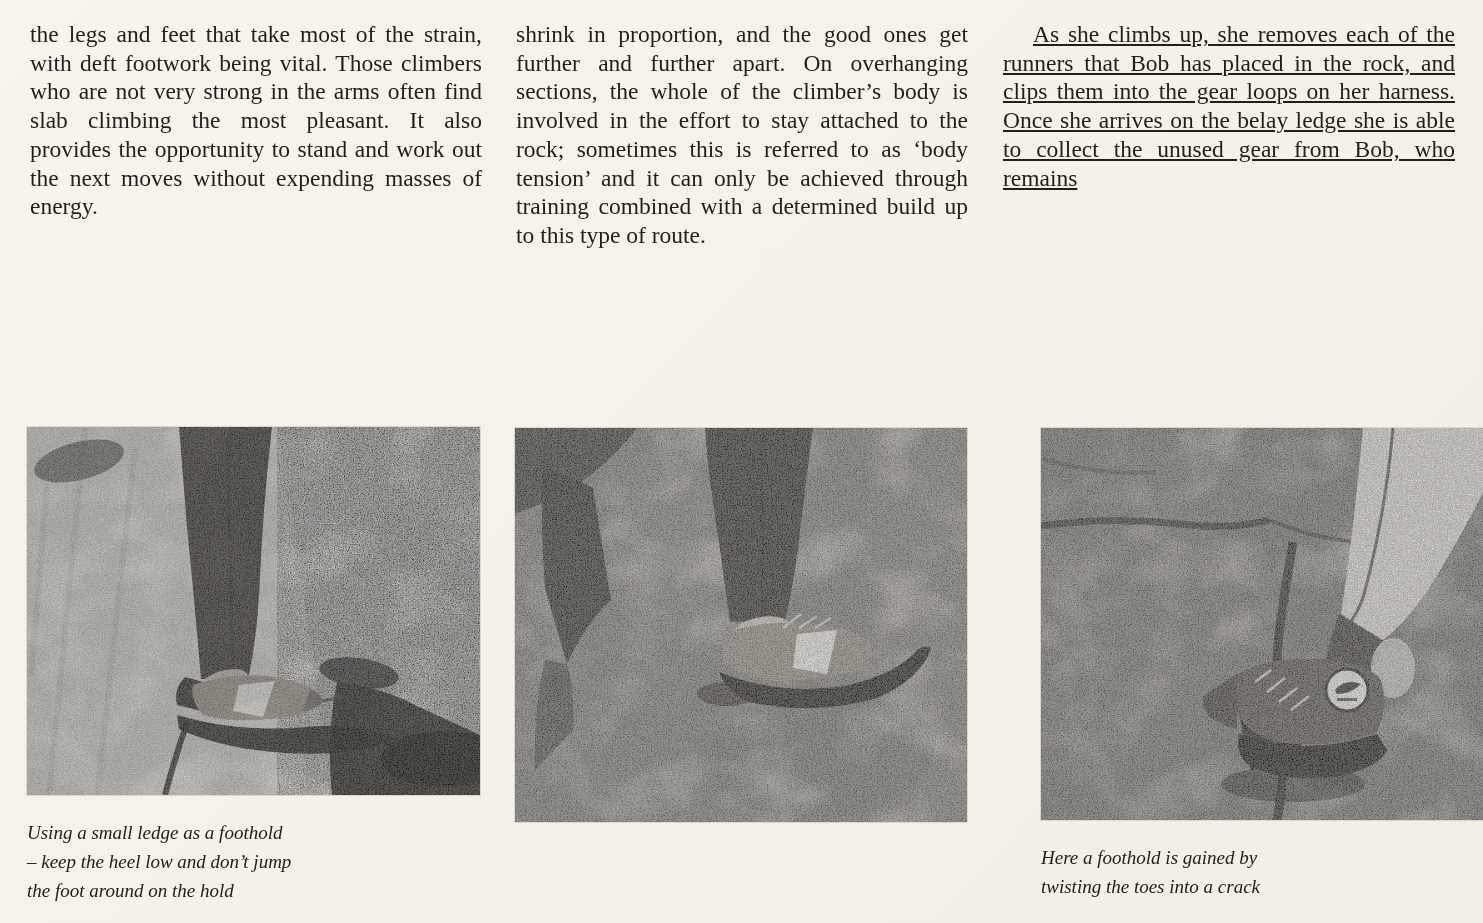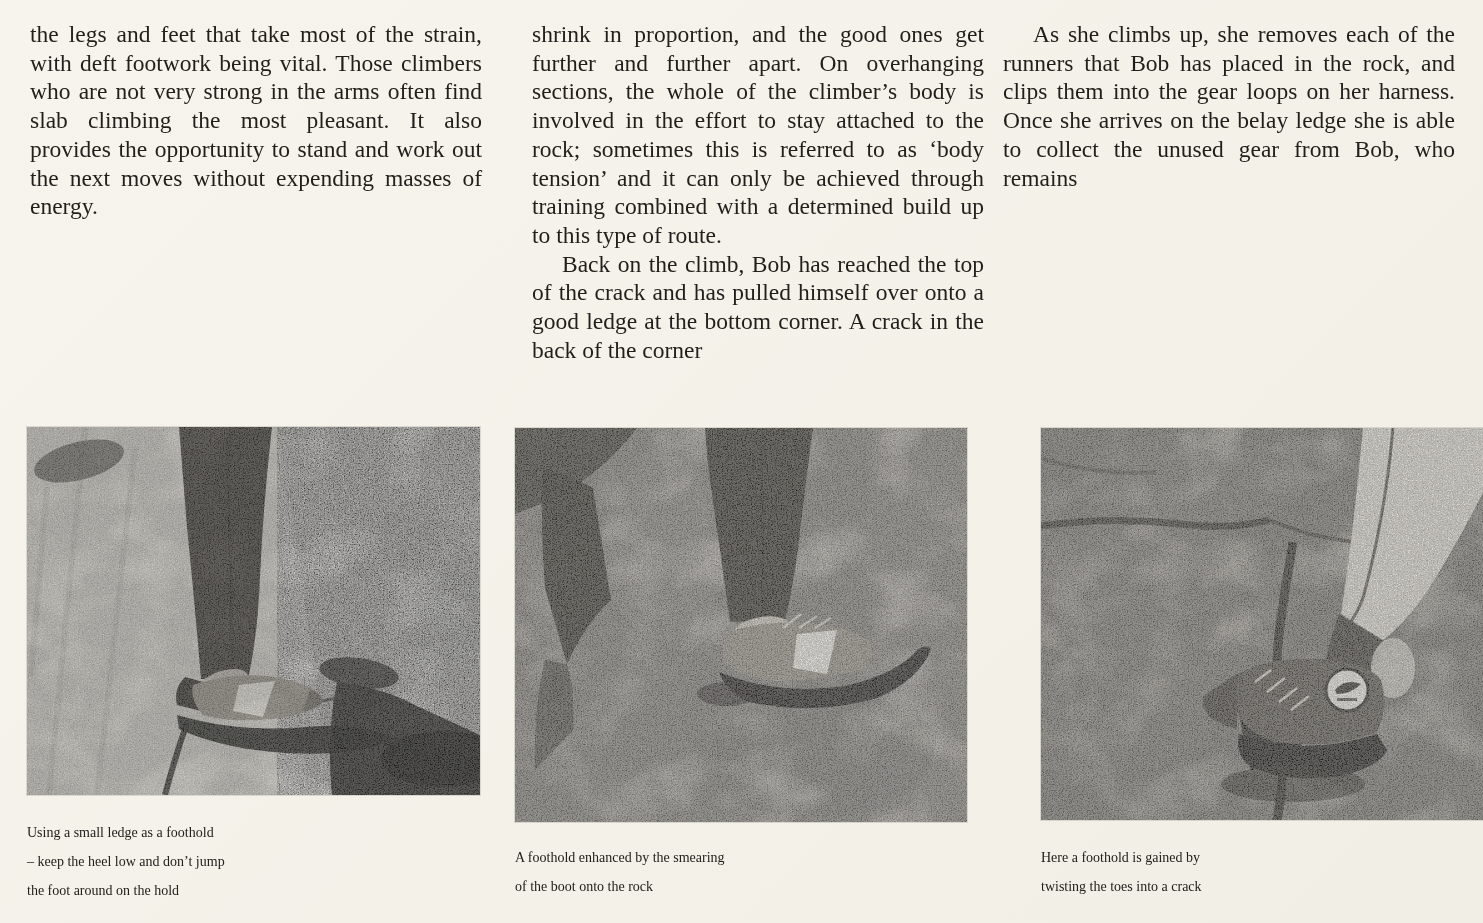--- a/index.html
+++ b/index.html
@@ -13,29 +13,29 @@
     background:linear-gradient(135deg,#f7f4ed 0%,#f4f1e9 55%,#f1eee5 100%);
     color:#211f1b;
   }
   .text-col{
     position:absolute;top:20px;width:452px;
     font-size:23.5px;line-height:28.7px;
     text-align:justify;
     color:#211f1b;
   }
   .text-col p{margin:0;}
-  .text-col p.indent{text-indent:30px;}
+  .text-col p.indent{text-indent:30px;text-decoration:underline;}
   .fig{position:absolute;margin:0;}
   .photo{
     width:100%;overflow:hidden;background:#c4c1b8;
     box-shadow:0 0 0 1px rgba(60,58,52,.15);
   }
   .photo svg{display:block;width:100%;height:100%;}
   .caption{
-    font-size:14px;line-height:29px;
+    font-style:italic;font-size:19px;line-height:29px;
     color:#23211d;white-space:pre-line;
   }
 </style>
 </head>
 <body>
 
 <svg width="0" height="0" style="position:absolute" aria-hidden="true">
   <defs>
     <filter id="grainDark" x="0%" y="0%" width="100%" height="100%">
       <feTurbulence type="fractalNoise" baseFrequency="0.8" numOctaves="2" seed="11"></feTurbulence>
@@ -50,23 +50,22 @@
       <feColorMatrix type="matrix" values="0 0 0 0 0  0 0 0 0 0  0 0 0 0 0  1.3 1.3 1.3 0 -1.0"></feColorMatrix>
     </filter>
   </defs>
 </svg>
 
 <div class="page">
 
   <div class="text-col" style="left:30px">
     <p>the legs and feet that take most of the strain, with deft footwork being vital. Those climbers who are not very strong in the arms often find slab climbing the most pleasant. It also provides the opportunity to stand and work out the next moves without expending masses of energy.</p>
   </div>
-  <div class="text-col" style="left:532px">
+  <div class="text-col" style="left:516px">
     <p>shrink in proportion, and the good ones get further and further apart. On overhanging sections, the whole of the climber’s body is involved in the effort to stay attached to the rock; sometimes this is referred to as ‘body tension’ and it can only be achieved through training combined with a determined build up to this type of route.</p>
-    <p class="indent">Back on the climb, Bob has reached the top of the crack and has pulled himself over onto a good ledge at the bottom corner. A crack in the back of the corner</p>
   </div>
   <div class="text-col" style="left:1003px">
     <p class="indent">As she climbs up, she removes each of the runners that Bob has placed in the rock, and clips them into the gear loops on her harness. Once she arrives on the belay ledge she is able to collect the unused gear from Bob, who remains</p>
   </div>
 
   <figure class="fig" style="left:27px;top:427px;width:453px">
     <div class="photo" style="height:368px">
       <svg viewBox="0 0 453 368" preserveAspectRatio="none">
         <g>
           <rect width="453" height="368" fill="#d2cfc6"></rect>
@@ -145,22 +144,20 @@
             <line x1="284" y1="200" x2="302" y2="188"></line>
             <line x1="300" y1="200" x2="316" y2="190"></line>
           </g>
           <path d="M204 244 Q262 268 330 258 Q382 246 402 222 Q412 215 416 221 Q404 252 362 270 Q300 288 234 274 Q210 262 204 244 Z" fill="#24221e"></path>
           <ellipse cx="212" cy="266" rx="30" ry="12" fill="#24221e" opacity="0.6"></ellipse>
         </g>
         <rect width="452" height="394" filter="url(#grainDark)" opacity="0.3"></rect>
         <rect width="452" height="394" filter="url(#grainLight)" opacity="0.32"></rect>
       </svg>
     </div>
-    <figcaption class="caption" style="margin-top:21px;width:420px">A foothold enhanced by the smearing
-of the boot onto the rock</figcaption>
   </figure>
 
   <figure class="fig" style="left:1041px;top:428px;width:450px">
     <div class="photo" style="height:392px">
       <svg viewBox="0 0 450 392" preserveAspectRatio="none">
         <g>
           <rect width="450" height="392" fill="#aca99f"></rect>
           <ellipse cx="100" cy="200" rx="110" ry="140" fill="#b9b6ac" opacity="0.5"></ellipse>
           <ellipse cx="150" cy="50" rx="120" ry="45" fill="#bcb9af" opacity="0.5"></ellipse>
           <ellipse cx="380" cy="330" rx="90" ry="60" fill="#b2afa5" opacity="0.5"></ellipse>

